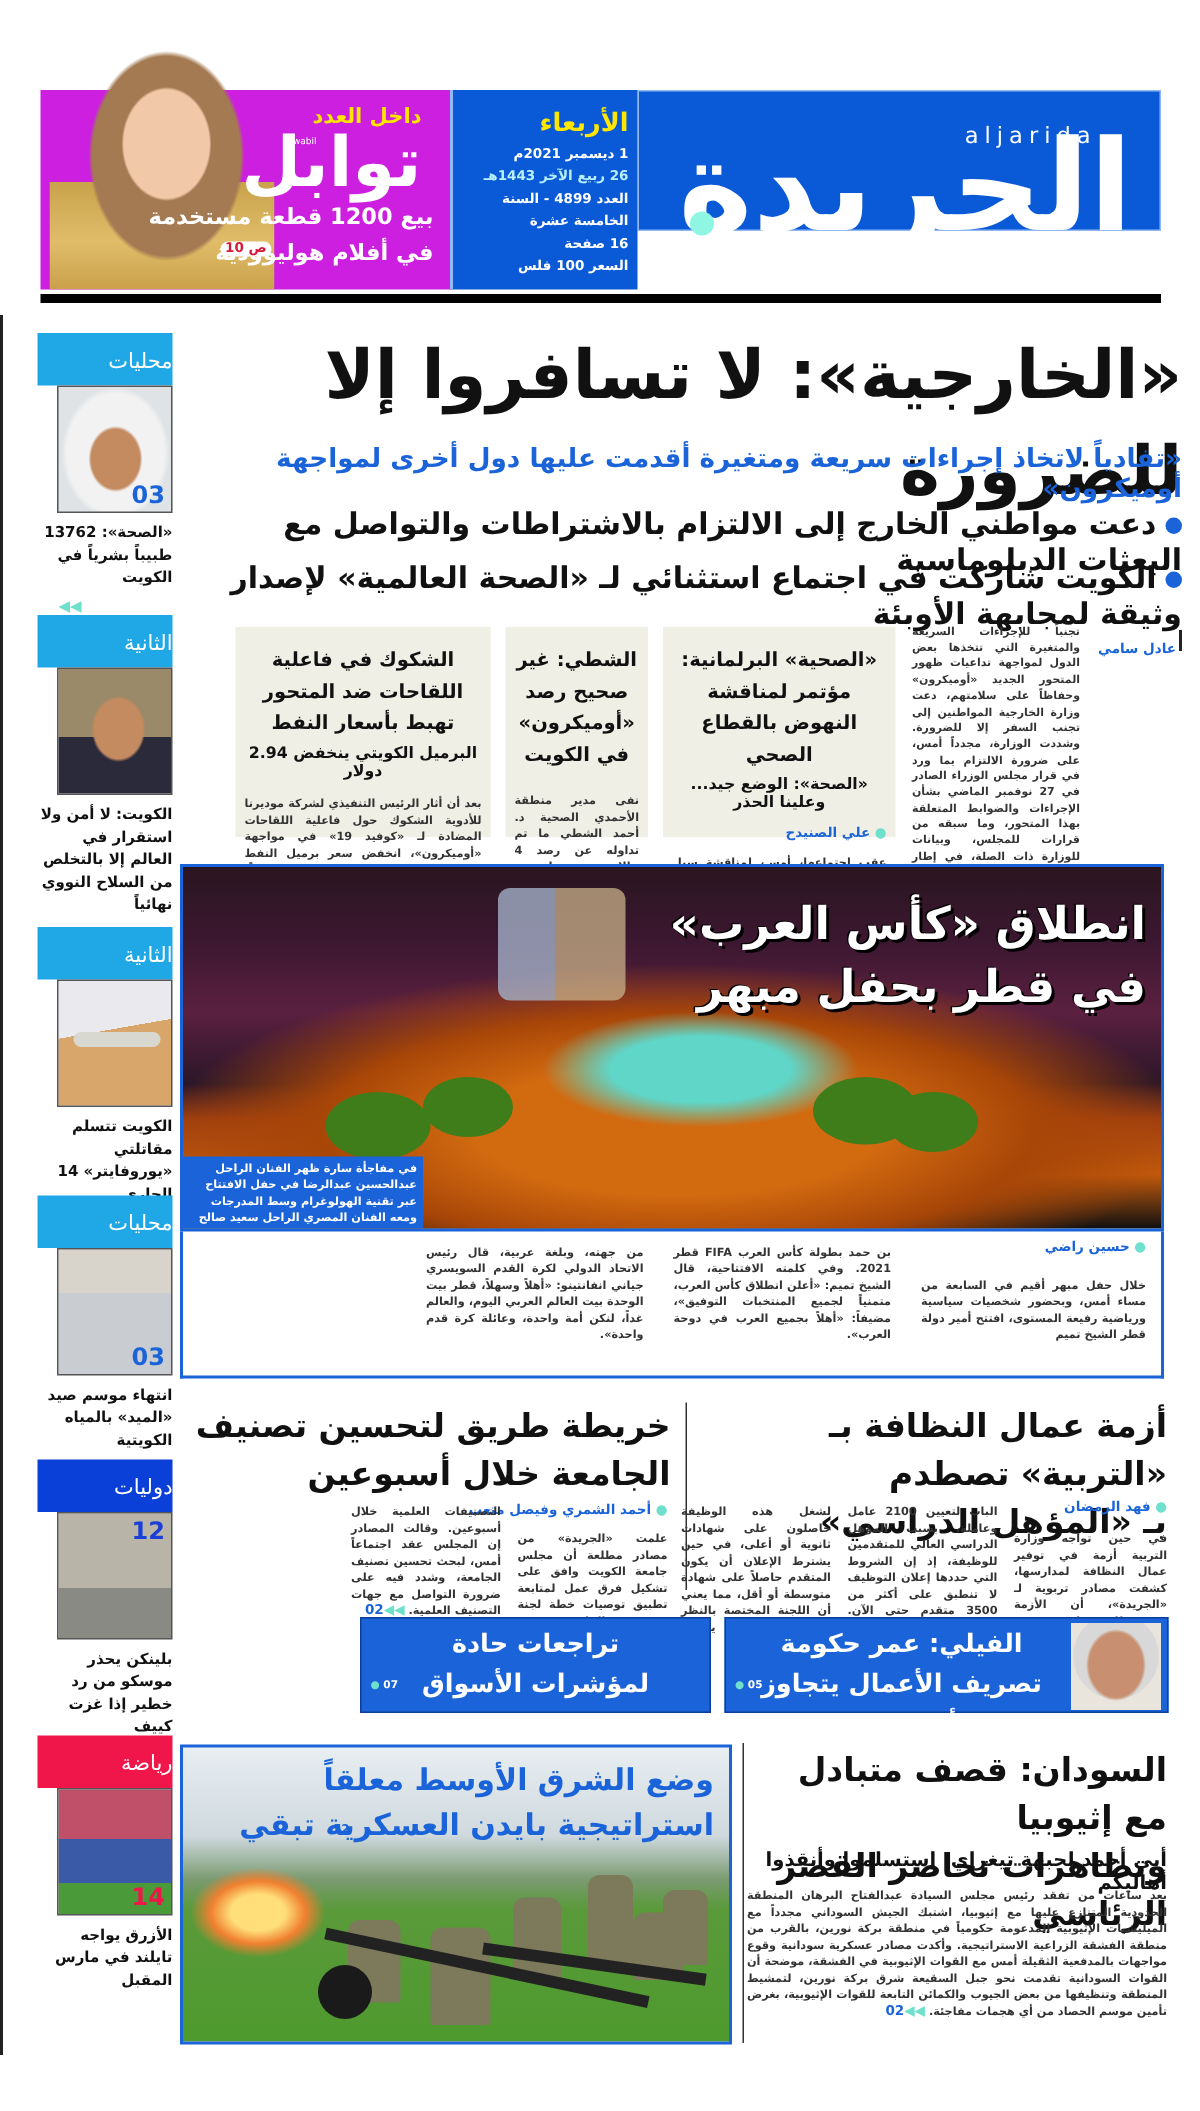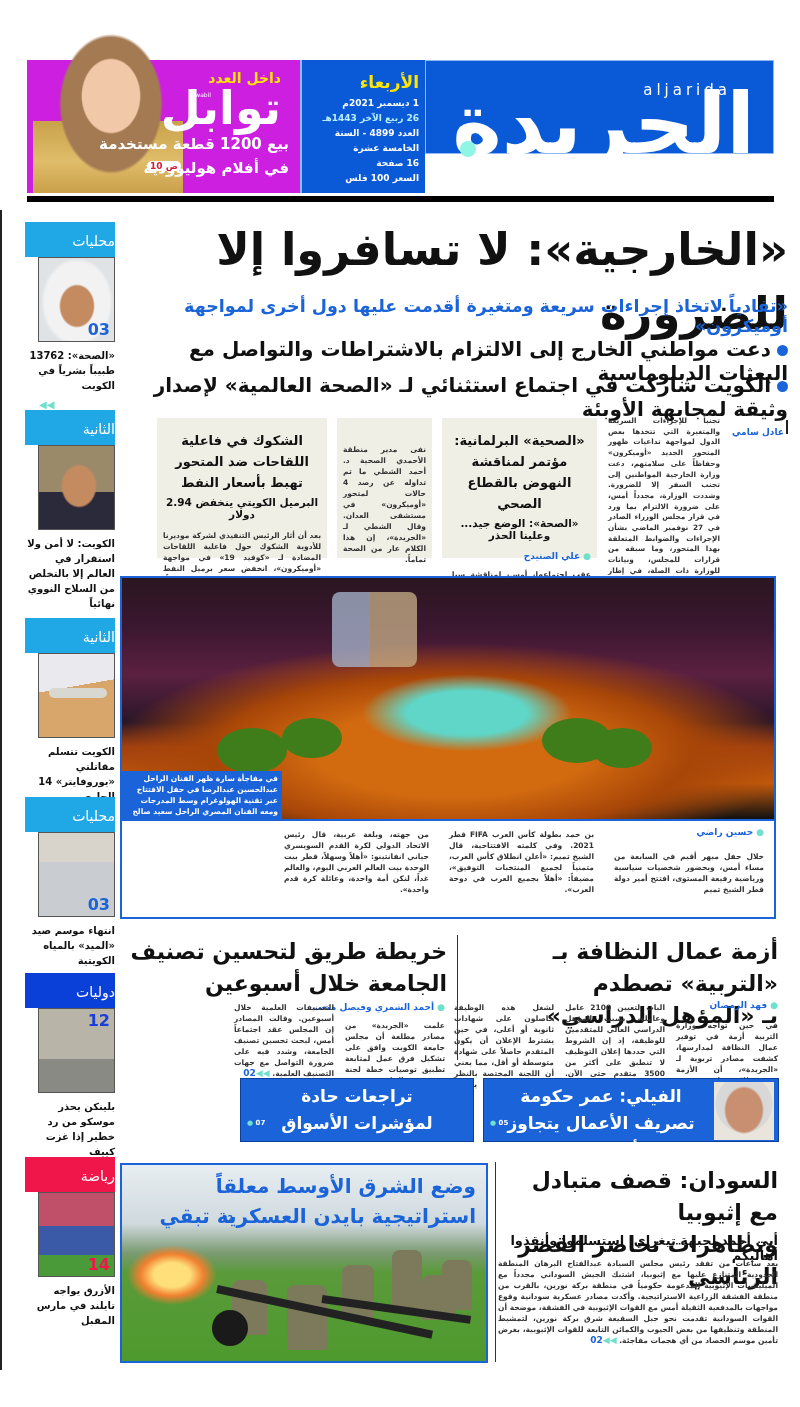--- a/index.html
+++ b/index.html
@@ -200,37 +200,42 @@
 <div class="abs gray-box" style="right:203px; top:418px; width:155px; height:140px;">
   <div class="box-head">«الصحية» البرلمانية: مؤتمر لمناقشة النهوض بالقطاع الصحي</div>
   <div class="box-sub">«الصحة»: الوضع جيد... وعلينا الحذر</div>
   <div class="author">علي الصنيدح</div>
   <div class="small-body" style="margin-top:8px;">
     <span>عقب اجتماعها، أمس، لمناقشة سبل تطوير المنظومة الصحية في البلاد، بحضور ممثلين عن وزارة الصحة والجمعية الطبية وجمعيتي الصيدلة وأطباء الأسنان، قال رئيس لجنة الشؤون الصحية والاجتماعية والعمل البرلمانية النائب د. صالح المطيري إنه</span> <span class="pg-arrows">◀◀</span><span class="pg">02</span>
   </div>
 </div>
 
 <div class="abs gray-box" style="right:368px; top:418px; width:95px; height:140px;">
+  <div class="box-head">الشطي: غير صحيح رصد «أوميكرون» في الكويت</div>
   <div class="small-body" style="margin-top:14px;">نفى مدير منطقة الأحمدي الصحية د. أحمد الشطي ما تم تداوله عن رصد 4 حالات لمتحور «أوميكرون» في مستشفى العدان. وقال الشطي لـ «الجريدة»، إن هذا الكلام عار من الصحة تماماً.</div>
 </div>
 
 <div class="abs gray-box" style="right:473px; top:418px; width:170px; height:140px;">
   <div class="box-head">الشكوك في فاعلية اللقاحات ضد المتحور تهبط بأسعار النفط</div>
   <div class="box-sub">البرميل الكويتي ينخفض 2.94 دولار</div>
   <div class="small-body" style="margin-top:10px;">
     <span>بعد أن أثار الرئيس التنفيذي لشركة موديرنا للأدوية الشكوك حول فاعلية اللقاحات المضادة لـ «كوفيد 19» في مواجهة «أوميكرون»، انخفض سعر برميل النفط الكويتي 2.94 دولار، ليبلغ 74.86 دولاراً، في تداولات أمس الأول، مقابل 77.80 في تداولات الجمعة الماضي، وفقاً للسعر المعلن من مؤسسة البترول الكويتية.</span> <span class="pg-arrows">◀◀</span><span class="pg">02</span>
   </div>
 </div>
 
 <div class="abs photo1">
   <div class="hologram"></div>
   <div class="palm" style="left:95px; top:150px; width:70px; height:45px;"></div>
   <div class="palm" style="left:160px; top:140px; width:60px; height:40px;"></div>
   <div class="palm" style="left:420px; top:140px; width:70px; height:45px;"></div>
   <div class="palm" style="left:470px; top:150px; width:60px; height:40px;"></div>
+  <div class="photo1-title">
+    <div>انطلاق «كأس العرب»</div>
+    <div>في قطر بحفل مبهر</div>
+  </div>
   <div class="photo1-caption">في مفاجأة سارة ظهر الفنان الراحل عبدالحسين عبدالرضا في حفل الافتتاح عبر تقنية الهولوغرام وسط المدرجات ومعه الفنان المصري الراحل سعيد صالح</div>
 </div>
 
 <div class="abs photo1-body">
   <div class="author" style="position:absolute; right:10px; top:6px; margin:0;">حسين راضي</div>
   <div class="col4" style="right:10px; top:30px; width:150px;">خلال حفل مبهر أقيم في السابعة من مساء أمس، وبحضور شخصيات سياسية ورياضية رفيعة المستوى، افتتح أمير دولة قطر الشيخ تميم</div>
   <div class="col4" style="right:180px; width:145px;">بن حمد بطولة كأس العرب FIFA قطر 2021. وفي كلمته الافتتاحية، قال الشيخ تميم: «أعلن انطلاق كأس العرب، متمنياً لجميع المنتخبات التوفيق»، مضيفاً: «أهلاً بجميع العرب في دوحة العرب».</div>
   <div class="col4" style="right:345px; width:145px;">من جهته، وبلغة عربية، قال رئيس الاتحاد الدولي لكرة القدم السويسري جياني انفانتينو: «أهلاً وسهلاً، قطر بيت الوحدة بيت العالم العربي اليوم، والعالم غداً، لنكن أمة واحدة، وعائلة كرة قدم واحدة».</div>
 </div>
 

